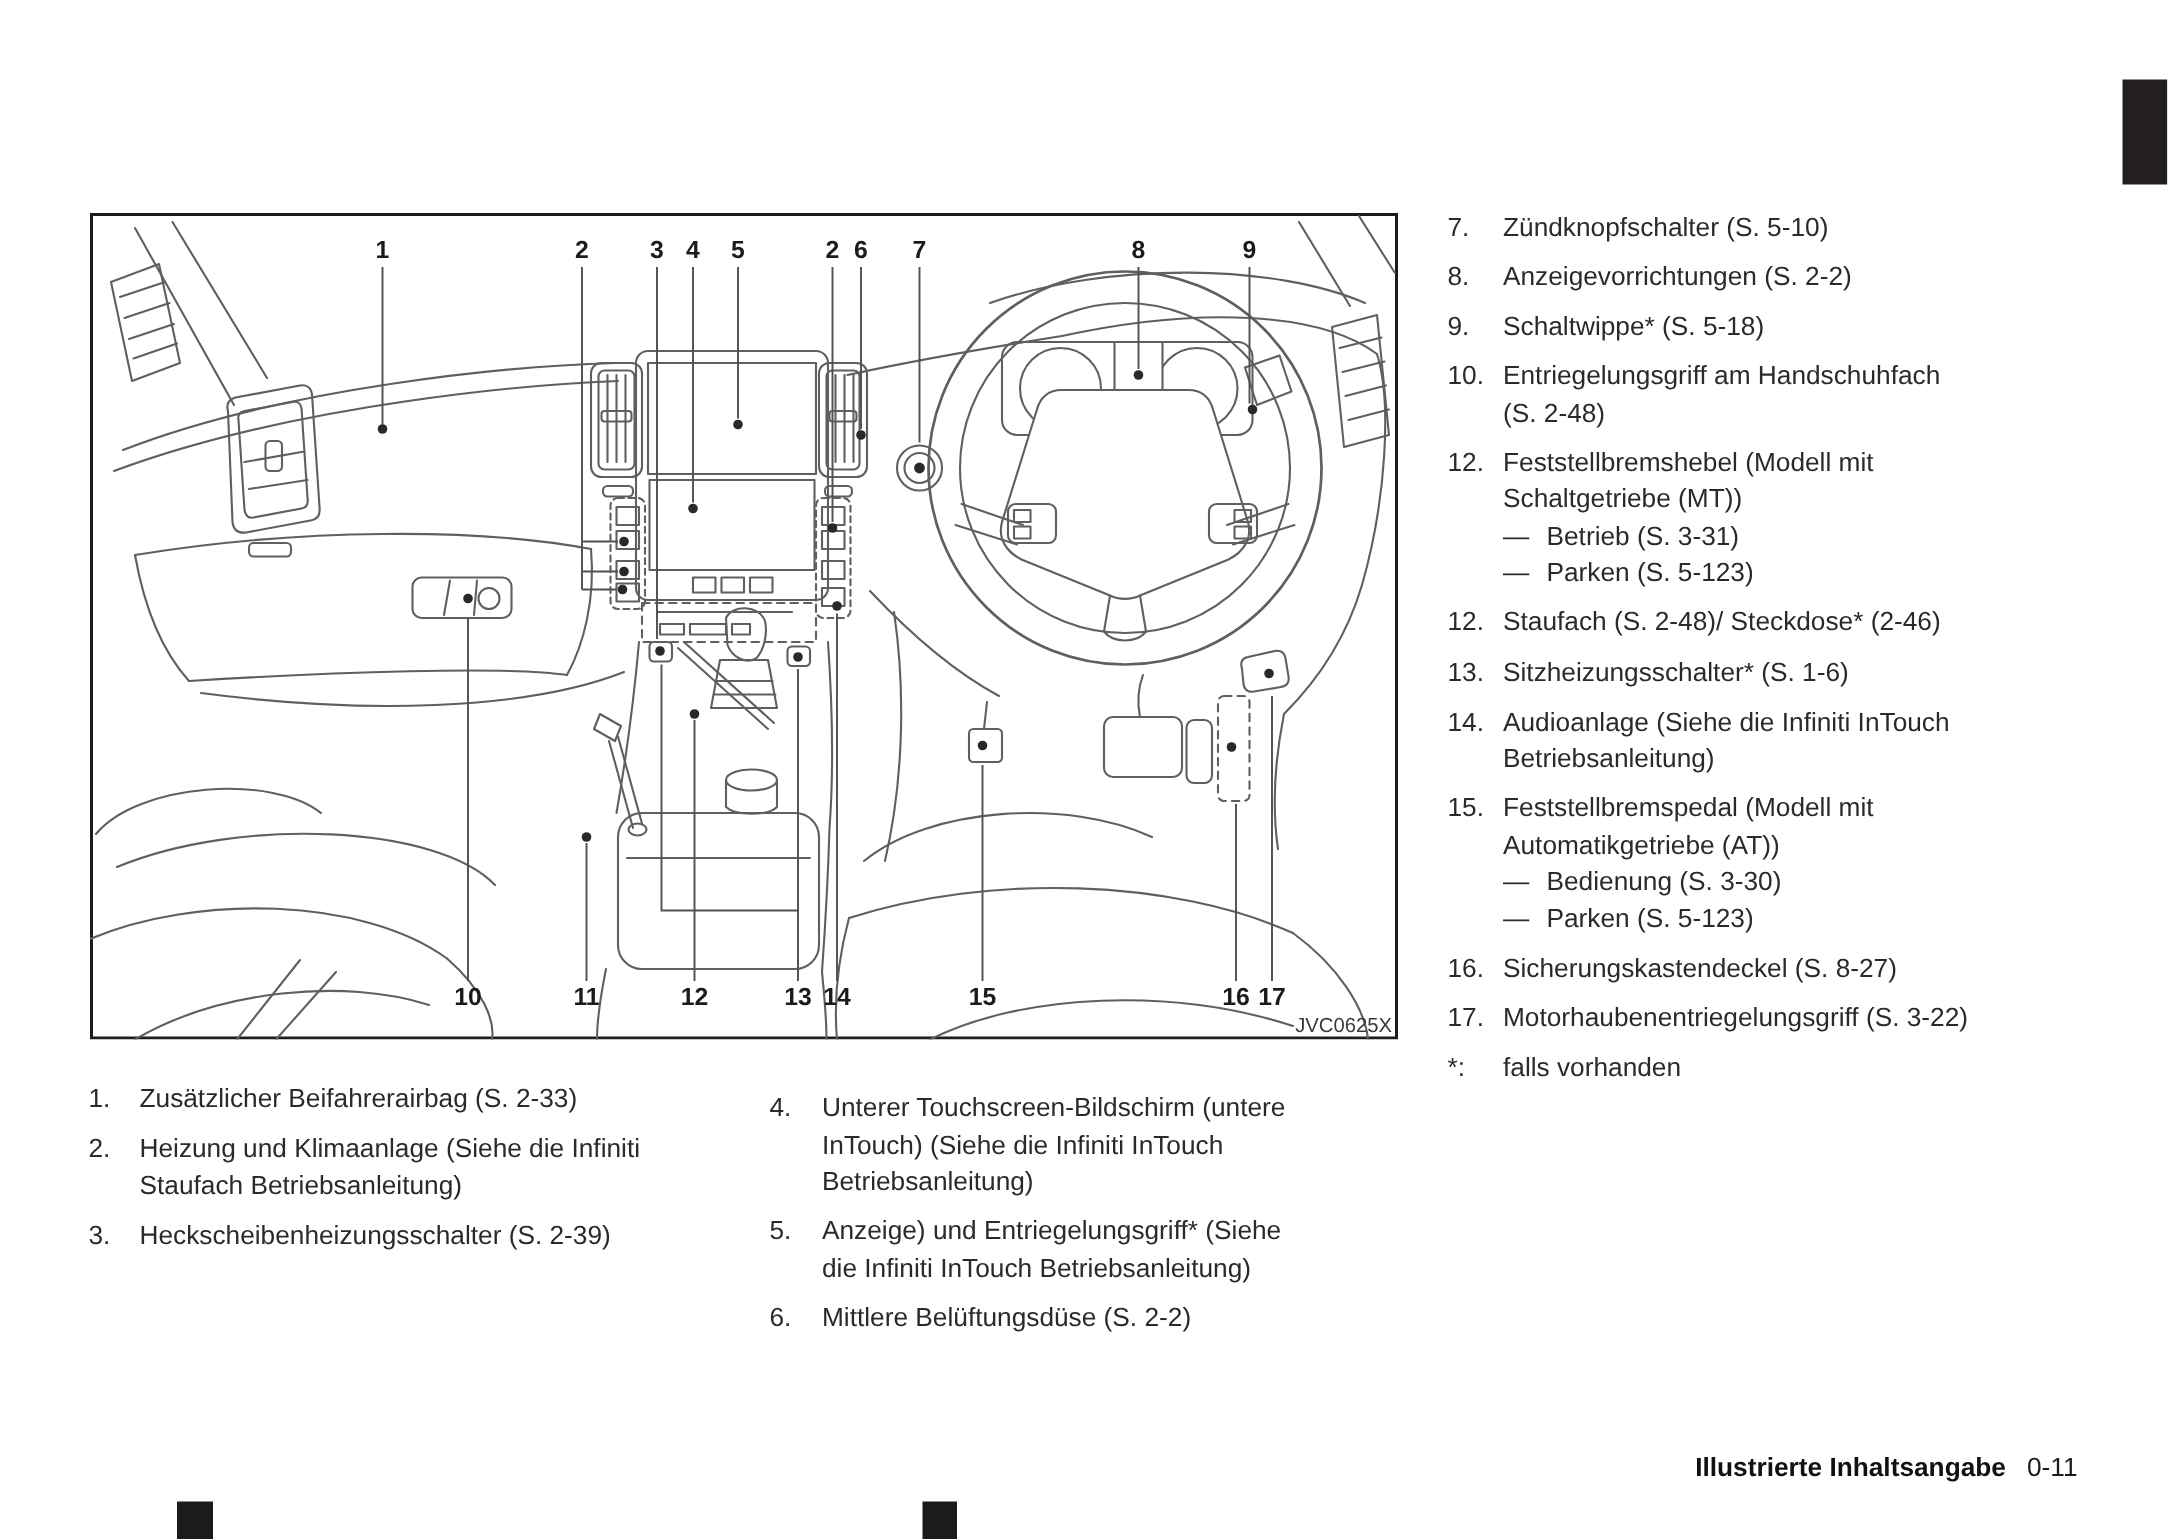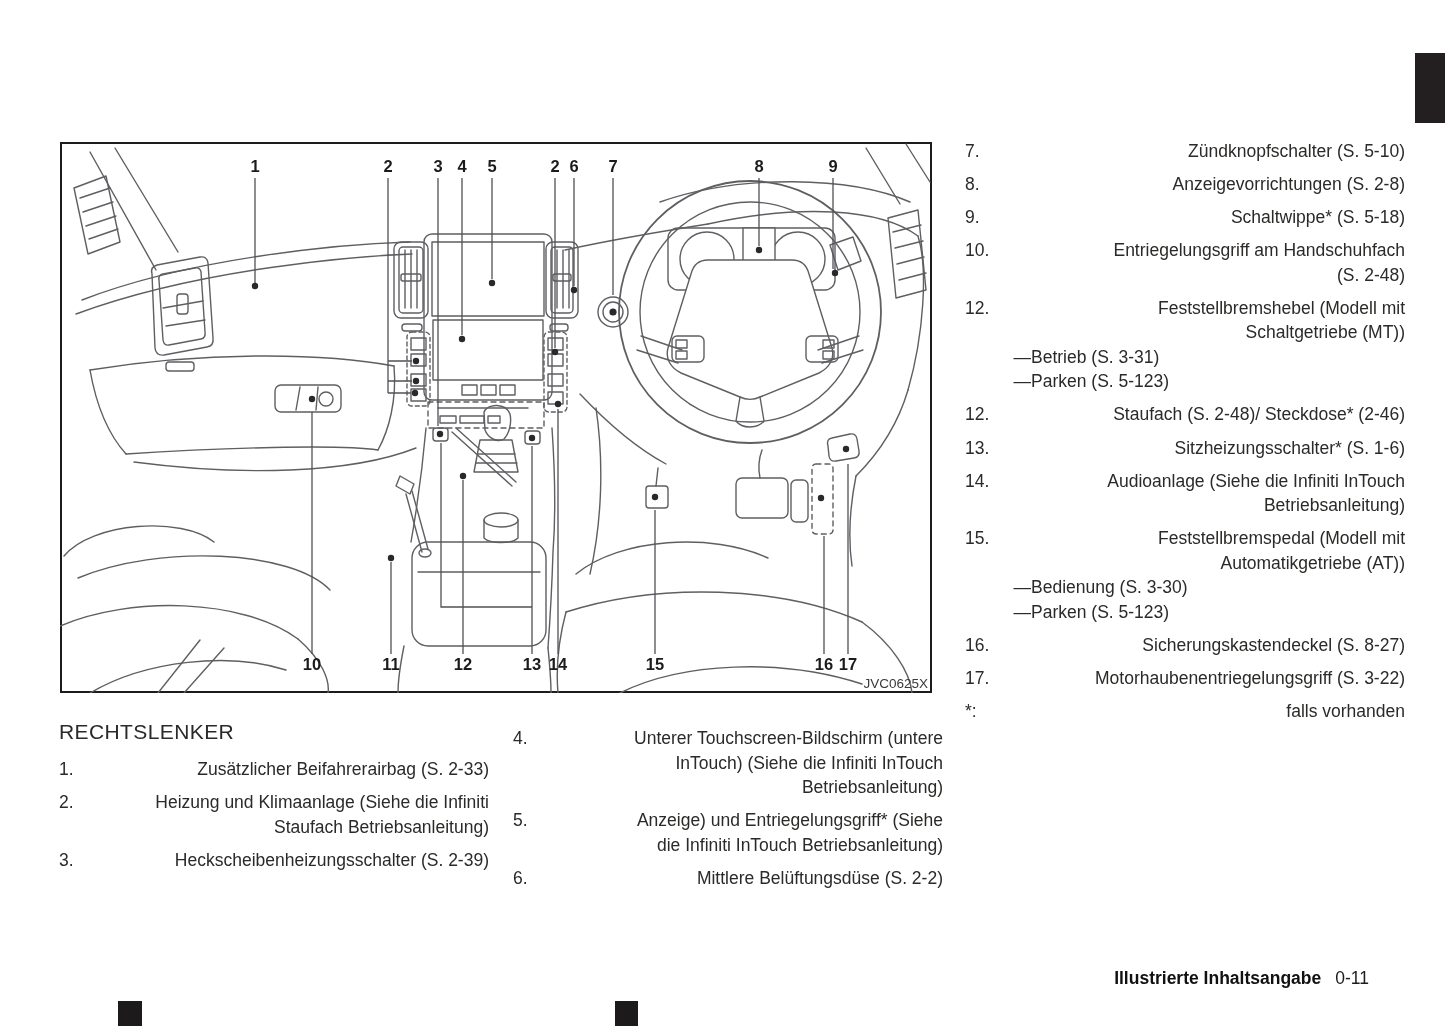--- a/index.html
+++ b/index.html
@@ -10,26 +10,26 @@
   
   .col{position:absolute;}
   #col-left{left:59px;top:720px;width:430px;}
   #col-mid{left:513px;top:726px;width:430px;}
   #col-right{left:965px;top:139px;width:440px;}
   #section-heading{font-size:21px;letter-spacing:.4px;color:#2c2a29;line-height:24px;margin:0 0 13px 0;font-weight:400;}
   .item{display:flex;margin-bottom:8.6px;}
   .item .num{flex:0 0 34px;font-size:17.5px;line-height:24.5px;color:#2b2a28;}
   #col-mid .item .num{flex-basis:35px;}
   #col-right .item .num{flex-basis:37px;}
-  .item .body{flex:1 1 auto;text-align:right;}
+  .item .body{flex:1 1 auto;}
   .line{font-size:17.5px;line-height:24.5px;white-space:pre;color:#2b2a28;}
   .sub{display:flex;}
   .sub .dash{flex:0 0 29px;font-size:17.5px;line-height:24.5px;}
   
-  #footer{position:absolute;top:966px;right:76px;font-size:17.5px;line-height:24px;color:#111;}
+  #footer{position:absolute;top:966px;right:60px;font-size:17.5px;line-height:24px;color:#111;}
   #footer .sec{font-weight:700;}
   #footer .pg{margin-left:14px;font-weight:400;color:#1c1c1c;}
   
   .black-tab{position:absolute;left:1415px;top:53px;width:30px;height:70px;background:#231f20;}
   .sq1{position:absolute;left:118px;top:1001px;width:24px;height:25px;background:#1d1a1b;}
   .sq2{position:absolute;left:615px;top:1001px;width:23px;height:25px;background:#1d1a1b;}
   svg{display:block;}
   text.callout{font-family:"Liberation Sans","DejaVu Sans",sans-serif;font-weight:700;font-size:16.5px;fill:#1b1b1b;}
   text.figcode{font-family:"Liberation Sans","DejaVu Sans",sans-serif;font-size:13.5px;fill:#3a3a3a;}
 </style>
@@ -247,21 +247,20 @@
           <text x="498" y="528" text-anchor="middle" class="callout">14</text>
           <text x="595" y="528" text-anchor="middle" class="callout">15</text>
           <text x="764" y="528" text-anchor="middle" class="callout">16</text>
           <text x="788" y="528" text-anchor="middle" class="callout">17</text>
         </g>
       <text class="figcode" x="868" y="546" text-anchor="end">JVC0625X</text>
     </svg>
   </div>
 
   <div id="col-left" class="col">
-    <h2 id="section-heading">RECHTSLENKER</h2>
     <div id="list-left">
         <div class="item">
           <span class="num">1.</span>
           <div class="body">
             <div class="line">Zusätzlicher Beifahrerairbag (S. 2-33)</div>
           </div>
         </div>
         <div class="item">
           <span class="num">2.</span>
           <div class="body">
@@ -306,21 +305,21 @@
     <div id="list-right">
         <div class="item">
           <span class="num">7.</span>
           <div class="body">
             <div class="line">Zündknopfschalter (S. 5-10)</div>
           </div>
         </div>
         <div class="item">
           <span class="num">8.</span>
           <div class="body">
-            <div class="line">Anzeigevorrichtungen (S. 2-8)</div>
+            <div class="line">Anzeigevorrichtungen (S. 2-2)</div>
           </div>
         </div>
         <div class="item">
           <span class="num">9.</span>
           <div class="body">
             <div class="line">Schaltwippe* (S. 5-18)</div>
           </div>
         </div>
         <div class="item">
           <span class="num">10.</span>

